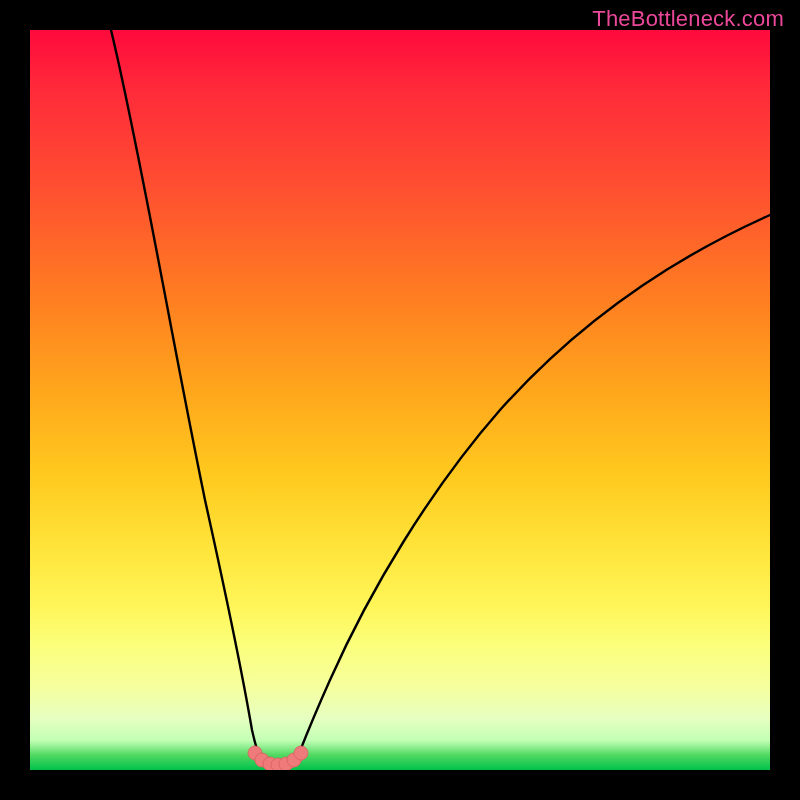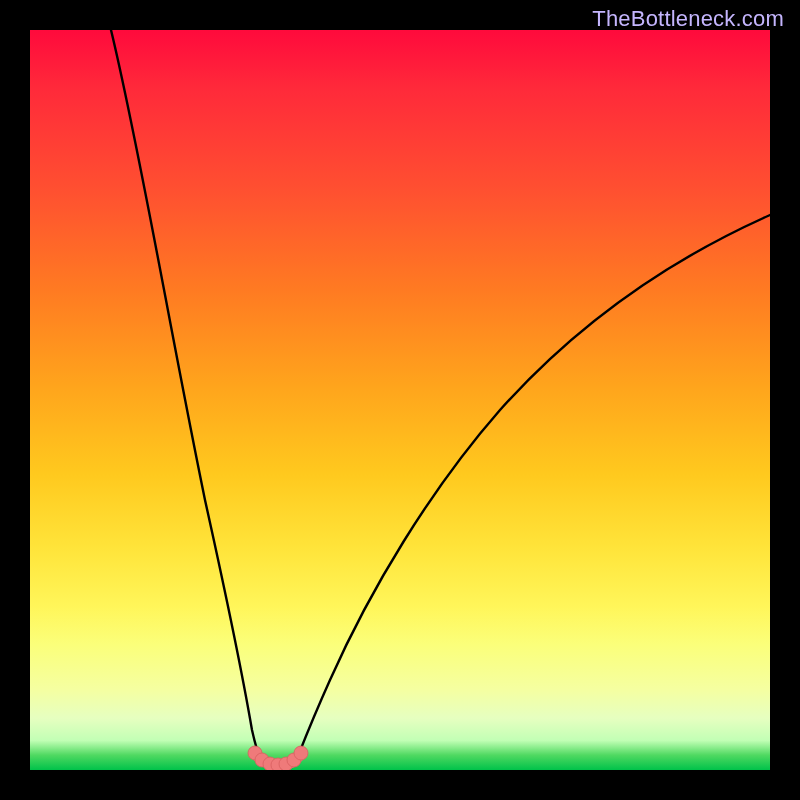--- a/index.html
+++ b/index.html
@@ -15,21 +15,21 @@
     width: 800px;
     height: 800px;
     background: #000;
   }
   .watermark {
     position: absolute;
     top: 6px;
     right: 16px;
     font-family: Arial, Helvetica, sans-serif;
     font-size: 22px;
-    color: #c4b5fd;
+    color: #ec4899;
     letter-spacing: 0.2px;
     z-index: 3;
   }
   .plot {
     position: absolute;
     left: 30px;
     top: 30px;
     width: 740px;
     height: 740px;
     background: linear-gradient(to bottom,

